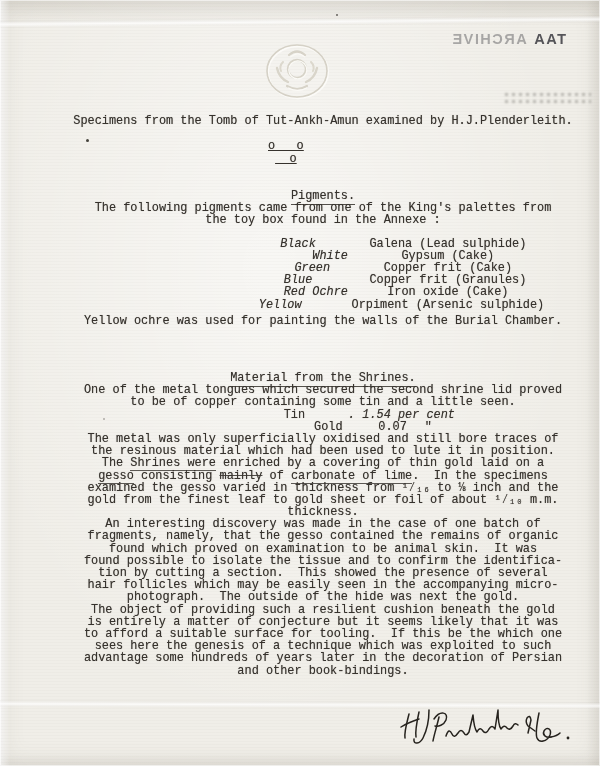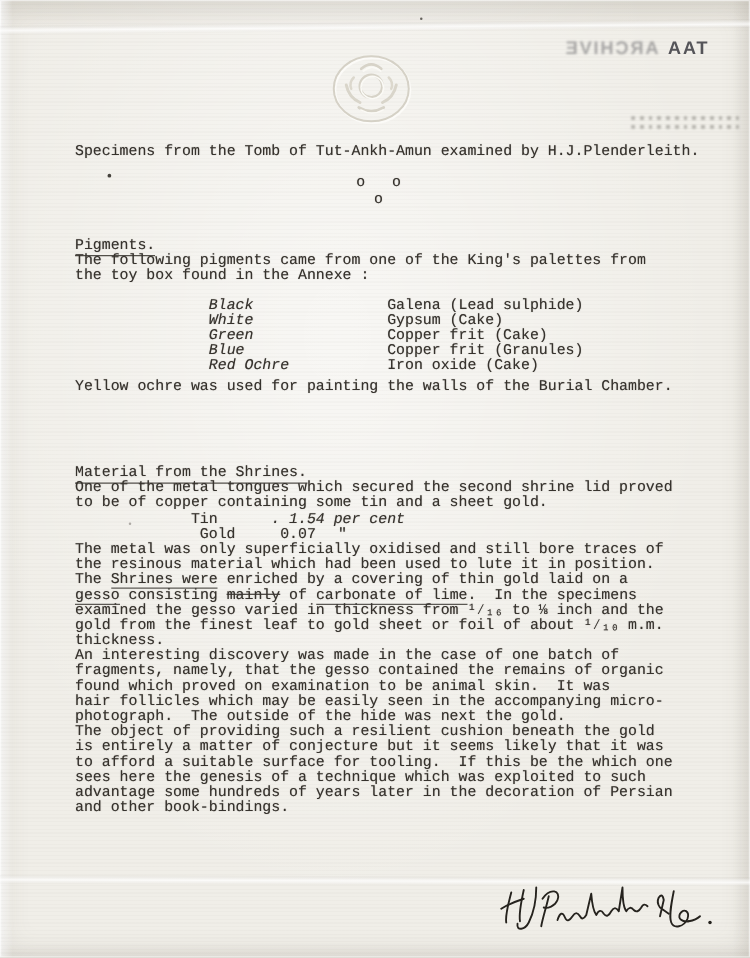--- a/index.html
+++ b/index.html
@@ -15,29 +15,29 @@
       linear-gradient(180deg, rgba(205,200,190,0.45), rgba(255,255,255,0) 26px);
     box-shadow: inset 0 0 0 1px rgba(255,255,255,0.6), inset 0 0 24px rgba(100,92,80,0.15);
     color:#36322d;
   }
   .crease{position:absolute;left:0;right:0;height:7px;pointer-events:none;
     background:linear-gradient(180deg, rgba(90,84,72,0.05), rgba(255,255,255,0.75) 55%, rgba(90,84,72,0.03));}
   .crease-top{top:18px;transform:rotate(-0.5deg);}
   .crease-bottom{top:701px;transform:rotate(0.2deg);}
   .sec{position:absolute;left:60px;right:14px;}
   .line{white-space:pre;height:12.2px;line-height:12.2px;font-size:11.9px;
-    text-shadow:0 0 0.7px rgba(60,56,50,0.55);}
+    text-shadow:0 0 0.7px rgba(60,56,50,0.55);text-align:center;}
   .u-head{border-bottom:1.2px solid rgba(54,50,45,0.85);padding-bottom:0.5px;}
   .u-in{border-bottom:1.1px solid rgba(54,50,45,0.8);}
   .strike{text-decoration:line-through;text-decoration-color:rgba(54,50,45,0.7);margin-top:12px;}
   .ind-13{margin-left:13ch;} .ind-14{margin-left:14ch;}
   .gap-6{margin-left:6ch;font-style:italic;} .gap-5{margin-left:5ch;} .gap-25{margin-left:2.5ch;}
   .col-color{display:inline-block;margin-left:15ch;width:20ch;font-style:italic;}
   .mt-table{margin-top:11px;} .mt-note{margin-top:4px;}
-  .divider{position:absolute;left:285px;top:140px;}
+  .divider{position:absolute;left:268px;top:140px;text-decoration:underline;}
   .divider .line{height:13px;line-height:13px;}
   .stamp{position:absolute;top:31px;right:34px;transform:scaleX(-1);
     font-family:"Liberation Sans",sans-serif;font-weight:700;font-size:14.5px;
     letter-spacing:1.5px;color:#3a3a40;white-space:nowrap;}
   .stamp .w-dark{opacity:0.85;filter:blur(0.3px);}
   .stamp .w-light{opacity:0.4;filter:blur(0.7px);margin-left:6px;}
   .smudge{position:absolute;left:505px;top:93px;width:86px;height:14px;
     opacity:0.55;filter:blur(0.8px);pointer-events:none;}
   .smudge .row{height:3px;margin-bottom:4px;
     background:repeating-linear-gradient(90deg, rgba(110,108,102,0.8) 0 3px, rgba(0,0,0,0) 3px 7px);}
@@ -102,40 +102,43 @@
   <div class="sec" style="top:190px">
     <div class="line"><span class="u-head">Pigments.</span></div>
     <div class="line">The following pigments came from one of the King's palettes from</div>
     <div class="line">the toy box found in the Annexe :</div>
     <div class="mt-table">
       <div class="line"><span class="col-color">Black</span><span>Galena (Lead sulphide)</span></div>
       <div class="line"><span class="col-color">White</span><span>Gypsum (Cake)</span></div>
       <div class="line"><span class="col-color">Green</span><span>Copper frit (Cake)</span></div>
       <div class="line"><span class="col-color">Blue</span><span>Copper frit (Granules)</span></div>
       <div class="line"><span class="col-color">Red Ochre</span><span>Iron oxide (Cake)</span></div>
+      <div class="line"><span class="col-color">Yellow</span><span>Orpiment (Arsenic sulphide)</span></div>
     </div>
     <div class="line mt-note">Yellow ochre was used for painting the walls of the Burial Chamber.</div>
   </div>
 
   <div class="sec" style="top:372px">
     <div class="line"><span class="u-head">Material from the Shrines.</span></div>
     <div class="line">One of the metal tongues which secured the second shrine lid proved</div>
-    <div class="line">to be of copper containing some tin and a sheet gold.</div>
+    <div class="line">to be of copper containing some tin and a little seen.</div>
     <div class="line"><span class="ind-13">Tin</span><span class="gap-6">. 1.54 per cent</span></div>
     <div class="line"><span class="ind-14">Gold</span><span class="gap-5">0.07</span><span class="gap-25">"</span></div>
     <div class="line">The metal was only superficially oxidised and still bore traces of</div>
     <div class="line">the resinous material which had been used to lute it in position.</div>
     <div class="line"><span>The </span><span class="u-in">Shrines were</span><span> enriched by a covering of thin gold laid on a</span></div>
     <div class="line"><span class="u-in">gesso</span><span> consisting </span><span class="strike">mainly</span><span> of </span><span class="u-in">carbonate of lime</span><span>.  In the specimens</span></div>
     <div class="line">examined the gesso varied in thickness from ¹⁄₁₆ to ⅛ inch and the</div>
     <div class="line">gold from the finest leaf to gold sheet or foil of about ¹⁄₁₀ m.m.</div>
     <div class="line">thickness.</div>
     <div class="line">An interesting discovery was made in the case of one batch of</div>
     <div class="line">fragments, namely, that the gesso contained the remains of organic</div>
     <div class="line">found which proved on examination to be animal skin.  It was</div>
+    <div class="line">found possible to isolate the tissue and to confirm the identifica-</div>
+    <div class="line">tion by cutting a section.  This showed the presence of several</div>
     <div class="line">hair follicles which may be easily seen in the accompanying micro-</div>
     <div class="line">photograph.  The outside of the hide was next the gold.</div>
     <div class="line">The object of providing such a resilient cushion beneath the gold</div>
     <div class="line">is entirely a matter of conjecture but it seems likely that it was</div>
     <div class="line">to afford a suitable surface for tooling.  If this be the which one</div>
     <div class="line">sees here the genesis of a technique which was exploited to such</div>
     <div class="line">advantage some hundreds of years later in the decoration of Persian</div>
     <div class="line">and other book-bindings.</div>
   </div>
 

